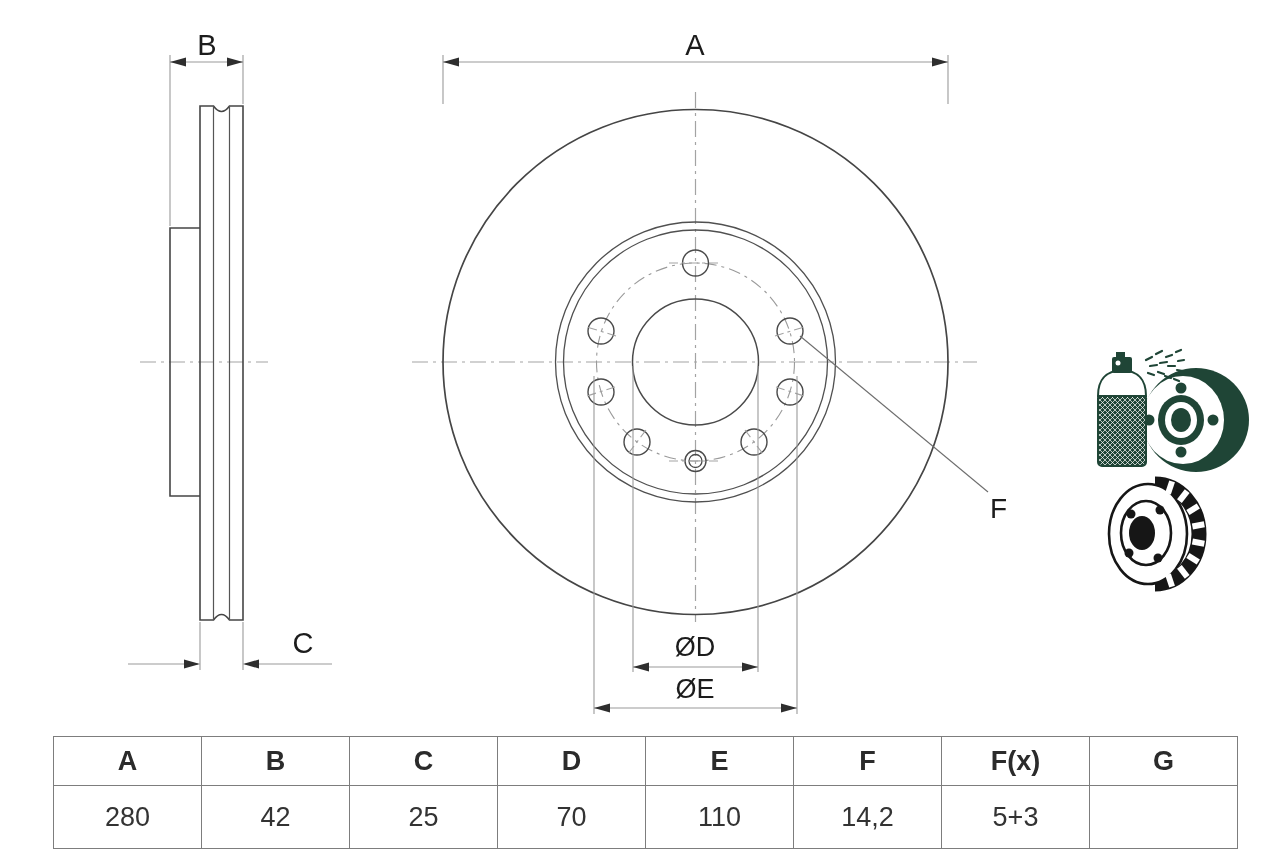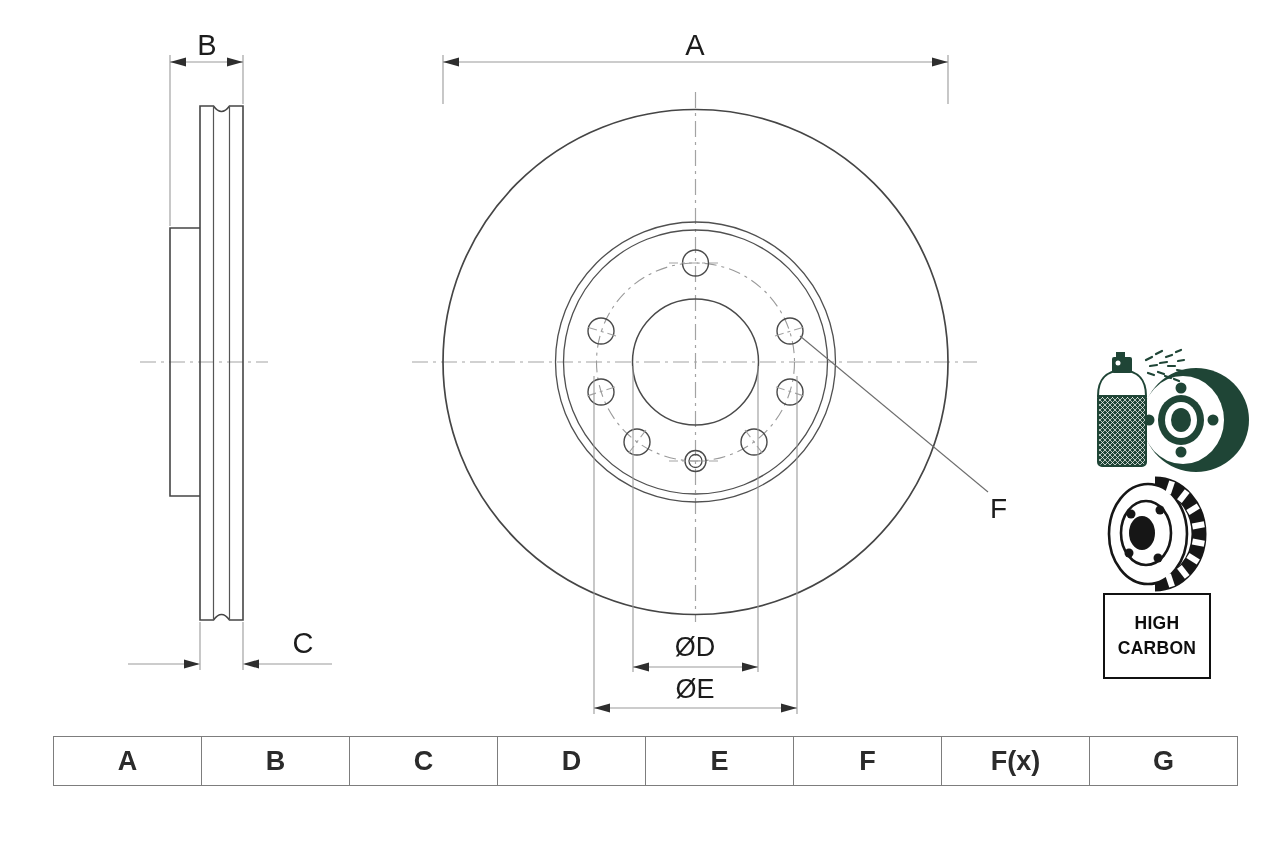--- a/index.html
+++ b/index.html
@@ -177,33 +177,39 @@
     </g>
     <ellipse cx="1146" cy="533" rx="25" ry="32" fill="#ffffff" stroke="#161616" stroke-width="2.6"></ellipse>
     <ellipse cx="1142" cy="533" rx="13" ry="17" fill="#161616"></ellipse>
     <circle cx="1160" cy="510" r="4.5" fill="#161616"></circle>
     <circle cx="1131" cy="514" r="4.5" fill="#161616"></circle>
     <circle cx="1129" cy="553" r="4.5" fill="#161616"></circle>
     <circle cx="1158" cy="558" r="4.5" fill="#161616"></circle>
   </g>
 </svg>
 
-<div class="badge">
-  <span>HIGH</span>
-  <span>CARBON</span>
-</div>
 
 <table class="spec">
   <tbody>
         <tr>
     <th>A</th>
     <th>B</th>
     <th>C</th>
     <th>D</th>
     <th>E</th>
     <th>F</th>
     <th>F(x)</th>
     <th>G</th>
   </tr>
+  <tr>
+    <td>280</td>
+    <td>42</td>
+    <td>25</td>
+    <td>70</td>
+    <td>110</td>
+    <td>14,2</td>
+    <td>5+3</td>
+    <td></td>
+  </tr>
 </tbody>
     </table>
 
 </div>
 
 </body></html>

